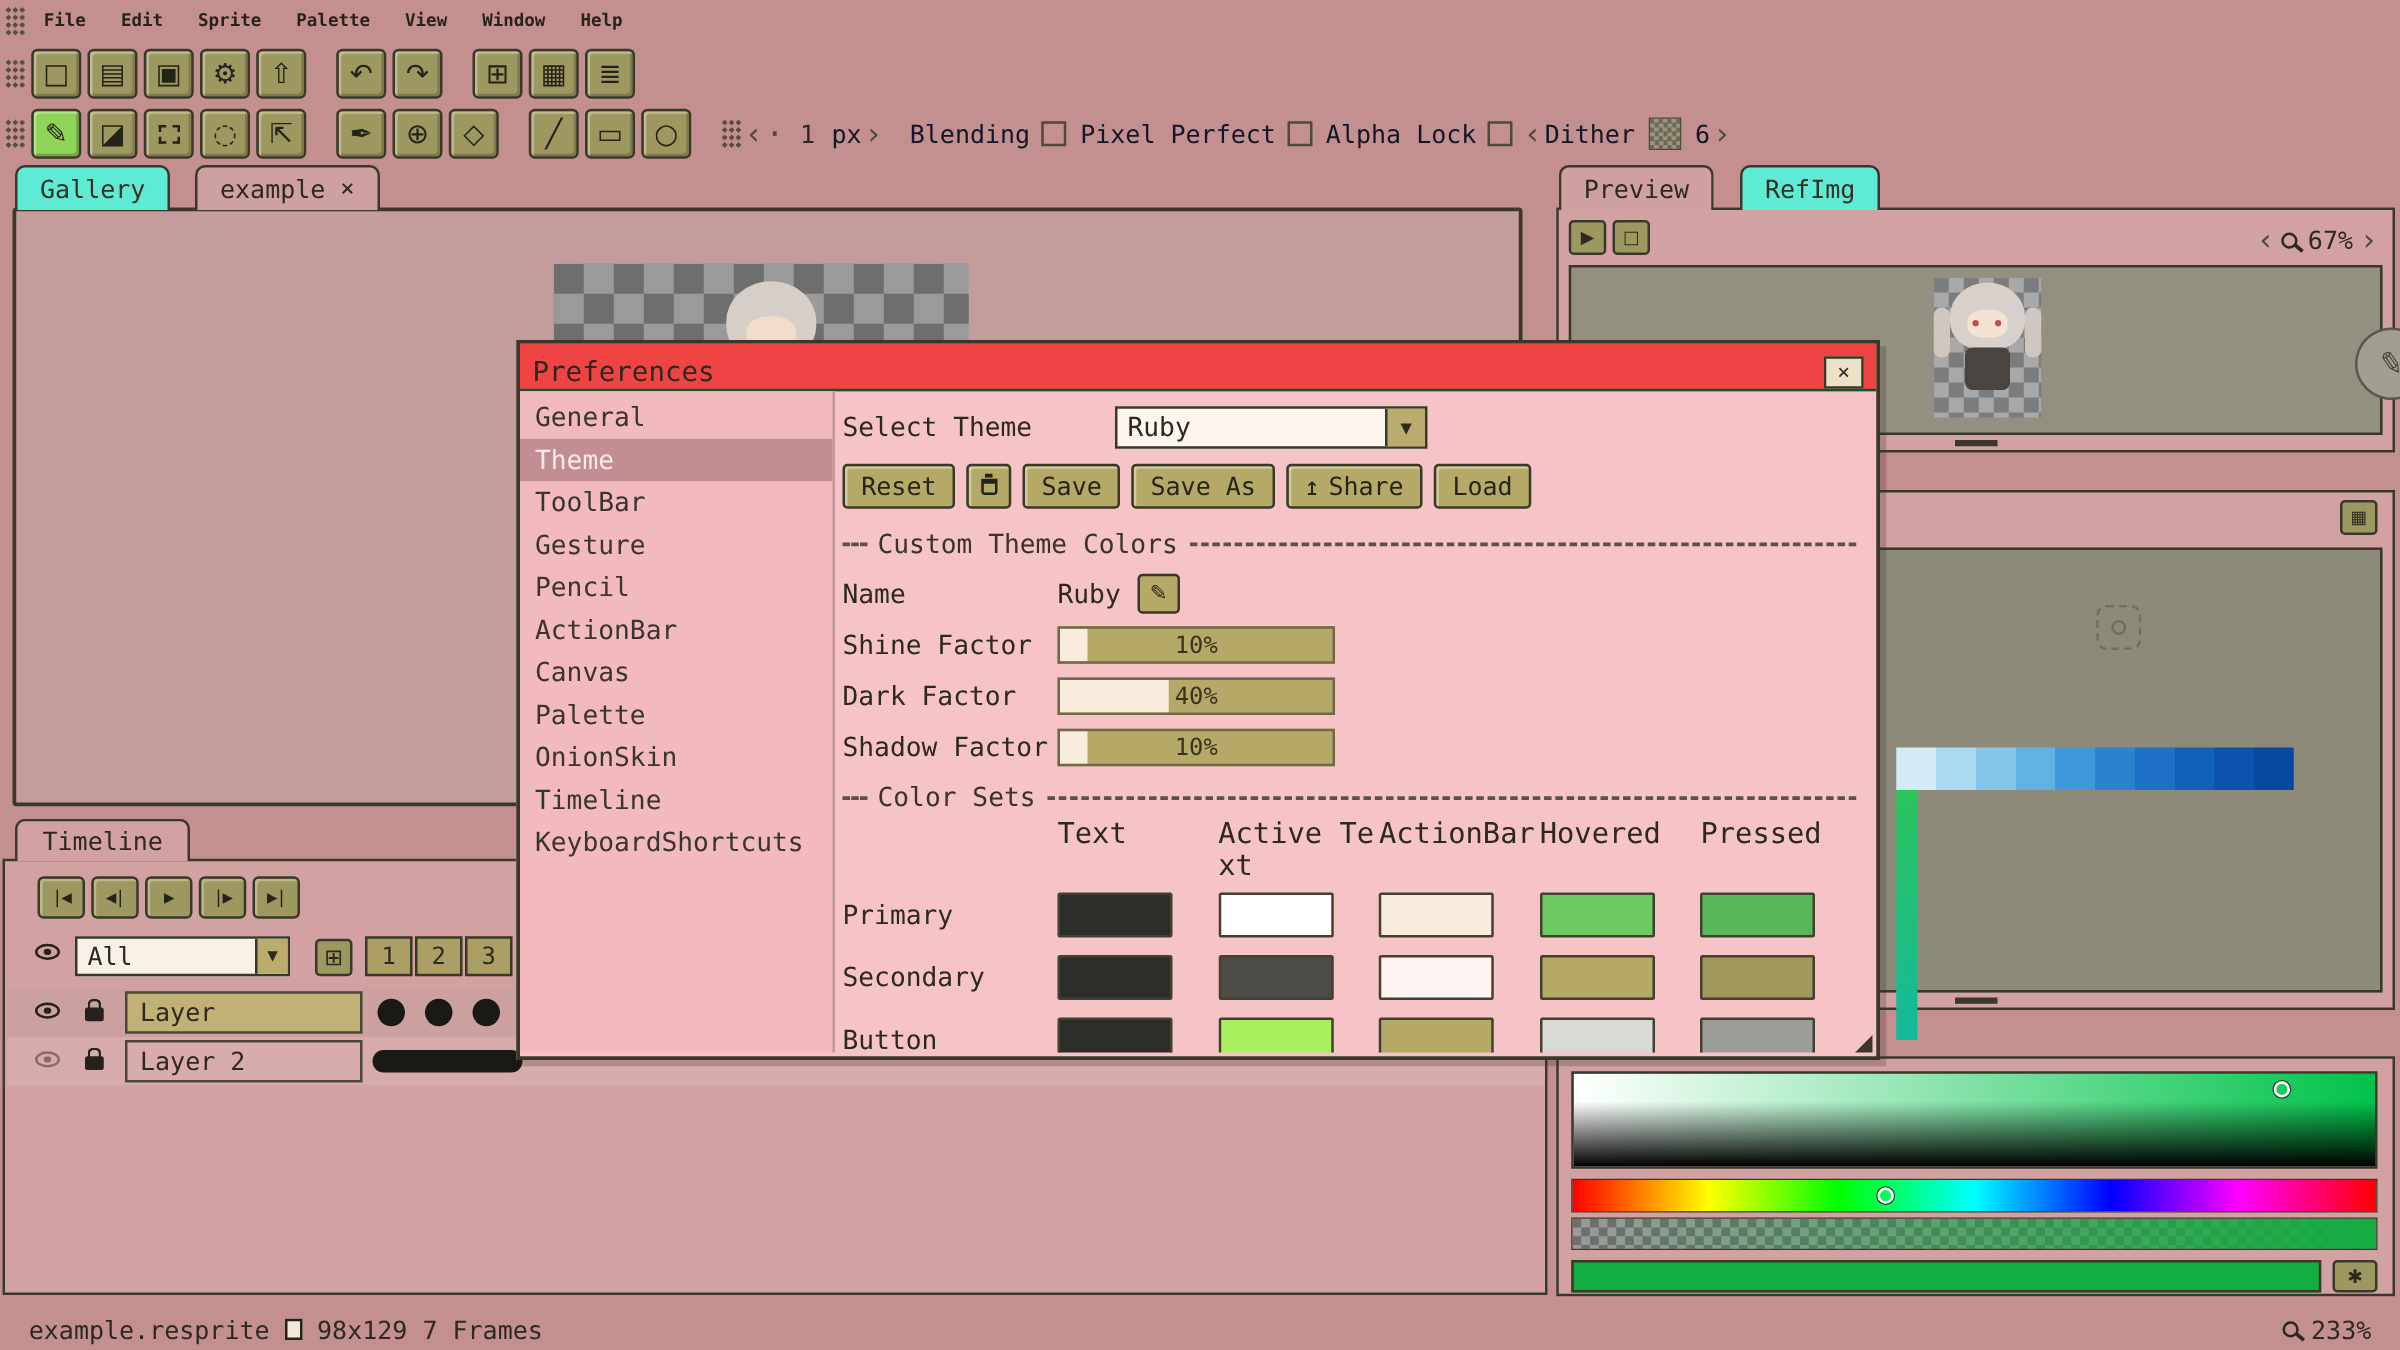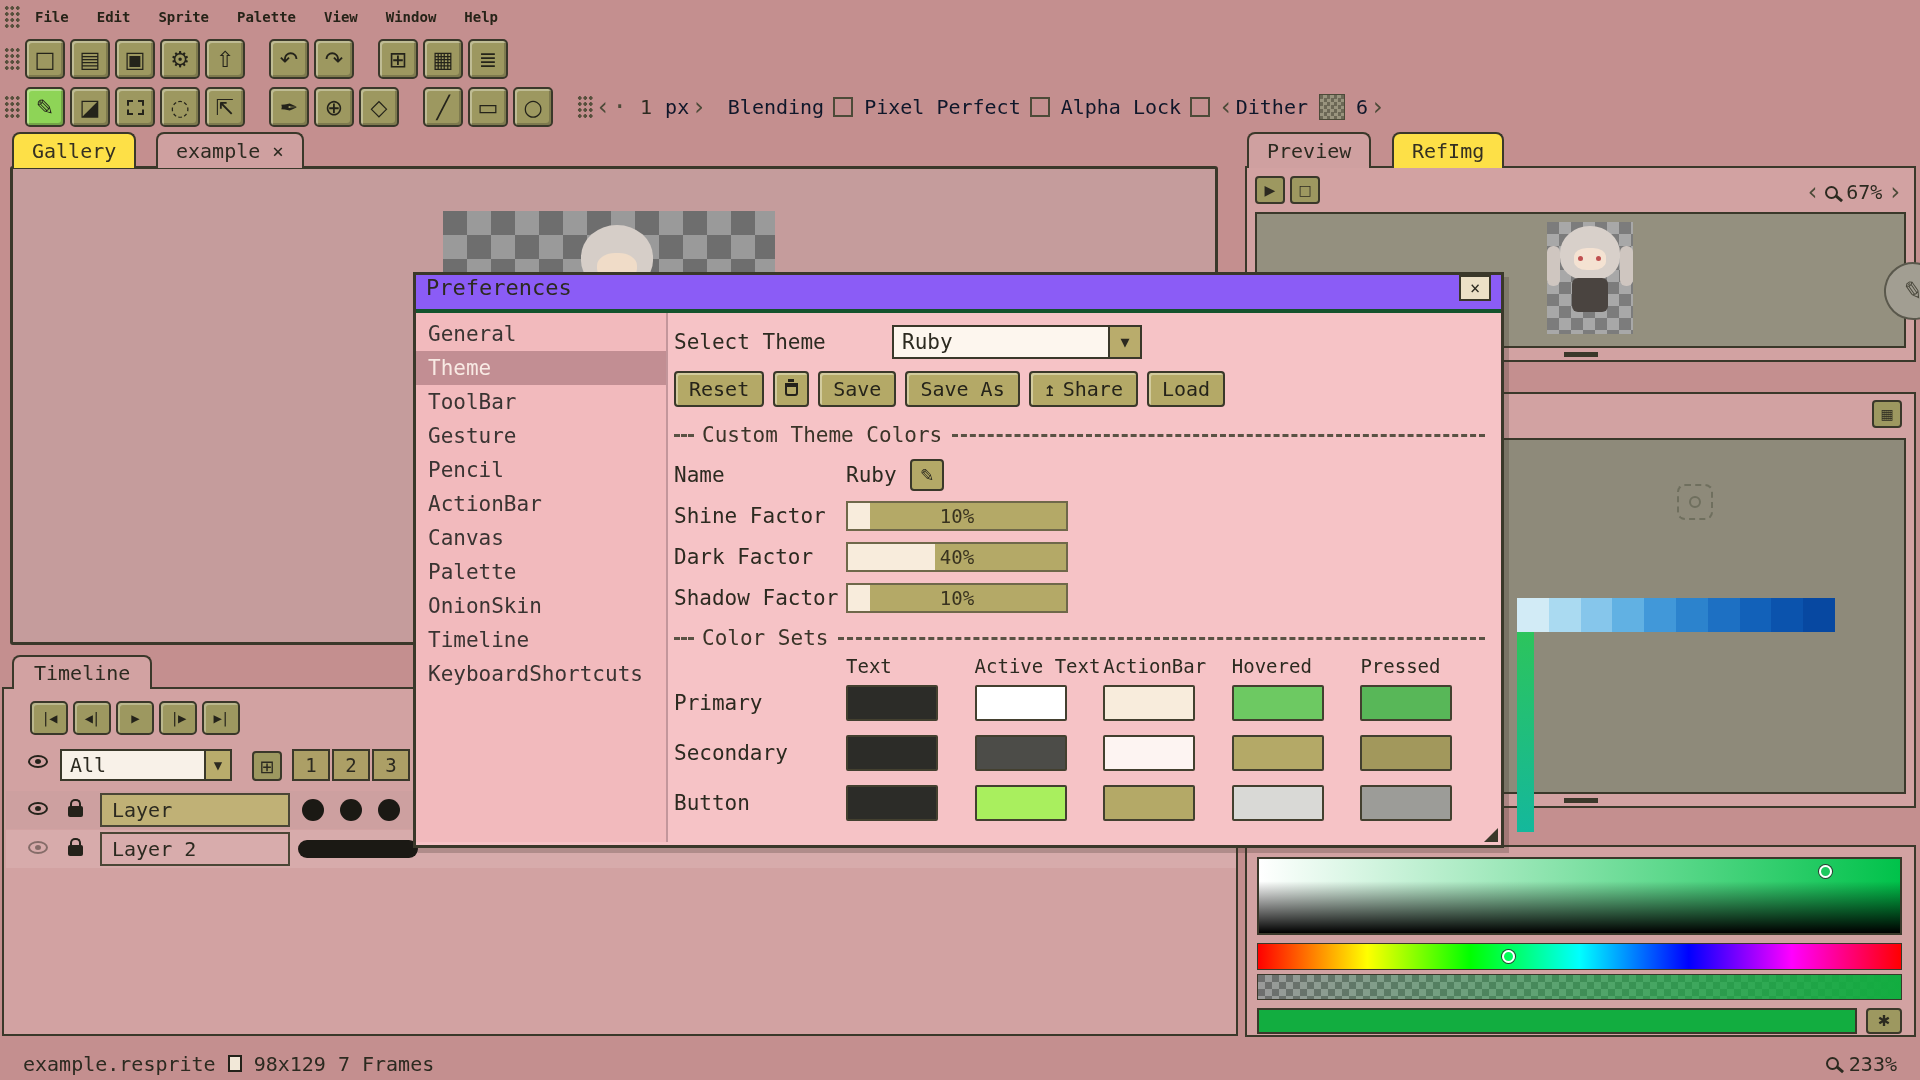--- a/index.html
+++ b/index.html
@@ -41,21 +41,21 @@
   .ctl-label{color:#0f172a}
   .arrowg{font-size:24px;color:#4c4a38;font-family:"DejaVu Sans",sans-serif}
   .dotg{font-size:24px;color:#4c4a38}
   .checkbox{width:20px;height:20px;border:2px solid #4c4a38;margin:0 6px 0 4px}
   .dither-swatch{width:26px;height:26px;border:1px solid #4c4a38;
     background:repeating-conic-gradient(#99947e 0 25%,#6c6856 0 50%);background-size:7px 7px;margin:0 6px}
 
   
   .tab{position:absolute;height:36px;display:flex;align-items:center;gap:12px;padding:0 18px;
     border:2px solid #3a382a;border-bottom:none;border-radius:8px 8px 0 0;z-index:3}
-  .tab.khaki{background:#fde047;color:#343022}
+  .tab.khaki{background:#5eead4;color:#343022}
   .tab.pink{background:#cfa0a0}
   .tab .x{font-size:19px}
 
   
   .canvas-panel{position:absolute;left:10px;top:166px;width:1208px;height:479px;
     background:#c59c9c;border:3px solid #3a382a;border-radius:3px}
   .checker{background:repeating-conic-gradient(#9a9a9a 0 25%,#6e6e6e 0 50%);background-size:48px 48px}
   .canvas-checker{position:absolute;left:430px;top:42px;width:332px;height:88px}
   .sprite-head{position:absolute;left:138px;top:14px;width:72px;height:72px}
   .head-hair{position:absolute;left:0;top:0;width:72px;height:64px;background:#d6cec8;border-radius:50% 50% 44% 44%}
@@ -135,21 +135,21 @@
   .add-btn{position:absolute;right:12px;top:161px;width:36px;height:26px;background:#9d9860;border:2px solid #3a382a;border-radius:4px;
     display:flex;align-items:center;justify-content:center;font-family:"DejaVu Sans",sans-serif;font-size:15px}
 
   .fab{position:absolute;left:1884px;top:262px;width:58px;height:58px;border-radius:50%;background:#a29e92;
     border:2px solid #5a584c;z-index:20;display:flex;align-items:center;justify-content:center;
     font-family:"DejaVu Sans",sans-serif;font-size:24px;color:#4a483c;transform:rotate(10deg)}
 
   
   .dialog{position:absolute;left:413px;top:272px;width:1091px;height:576px;background:#f6c3c6;
     border:3px solid #3a382a;z-index:50;box-shadow:5px 5px 0 rgba(58,48,40,.25)}
-  .dlg-title{height:38px;background:#8b5cf6;border-bottom:4px solid #14532d;display:flex;align-items:flex-start;padding:0 10px;font-size:22px}
+  .dlg-title{height:38px;background:#ef4444;border-bottom:2px solid #14532d;display:flex;align-items:flex-end;padding:0 10px;font-size:22px}
   .dlg-close{margin-left:auto;width:32px;height:26px;background:#ece0c6;border:2px solid #3a382a;
     display:flex;align-items:center;justify-content:center;font-size:17px}
   .dlg-body{display:flex;height:calc(100% - 41px)}
   .dlg-side{width:252px;background:#f2babd;border-right:2px solid #c3969b;padding-top:4px}
   .side-item{height:34px;line-height:34px;padding-left:12px;font-size:21px;color:#3a3432;cursor:pointer}
   .side-item.selected{background:#c28e93;color:#f8eae4}
   .dlg-main{flex:1;padding:8px 12px 0 6px;font-size:21px;overflow:hidden}
   .frow{display:flex;align-items:center}
   .lblw{flex:0 0 172px}
   .lblw2{flex:0 0 218px}
@@ -167,21 +167,21 @@
   .nameval{width:56px}
   .editbtn{width:34px;height:32px;background:#b4a967;border:2px solid #3a382a;border-radius:4px;margin-left:8px;
     display:flex;align-items:center;justify-content:center;font-family:"DejaVu Sans",sans-serif;font-size:17px}
   .sliderrow{height:36px;margin-top:5px}
   .slider{position:relative;width:222px;height:30px;background:#b4a967;border:2px solid #6f684a;overflow:hidden}
   .slider .fill{position:absolute;left:0;top:0;bottom:0;background:#f8ecdc}
   .slider .val{position:absolute;inset:0;display:flex;align-items:center;justify-content:center;font-size:19px;color:#38321f}
   .headrow{display:flex;margin-top:4px;align-items:flex-start}
   .headspacer{flex:0 0 172px}
   .col{width:130px}
-  .col-head{width:118px;word-break:break-all;line-height:1.15;font-size:19px}
+  .col-head{width:118px;word-break:break-all;line-height:1.15;font-size:23px}
   .swrow{display:flex;align-items:center;height:50px}
   .swatch{width:92px;height:36px;border:2px solid #43402f;border-radius:2px}
   .resize{position:absolute;right:3px;bottom:3px;width:0;height:0;border-left:14px solid transparent;border-bottom:14px solid #3a382a}
 </style>
 </head>
 <body>
 
 <div class="screen">
 
   <div class="menubar">

